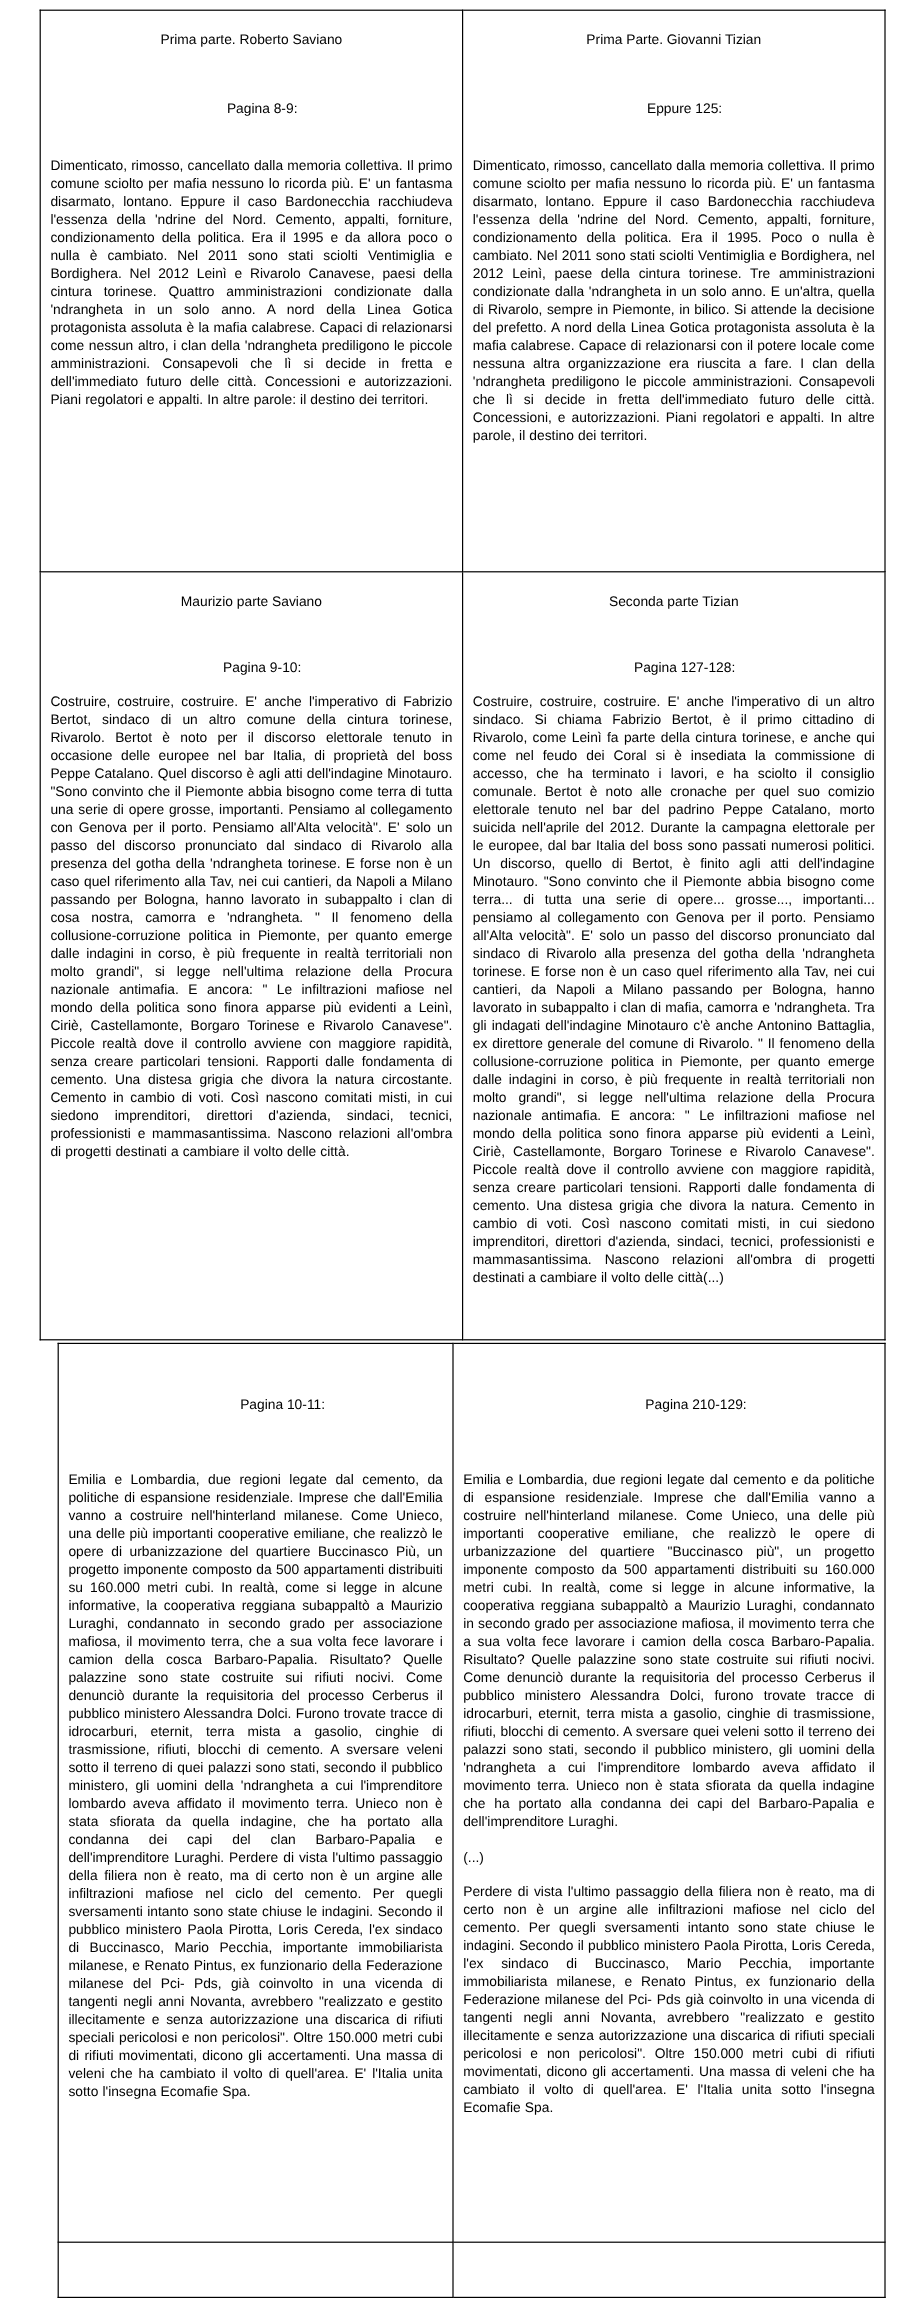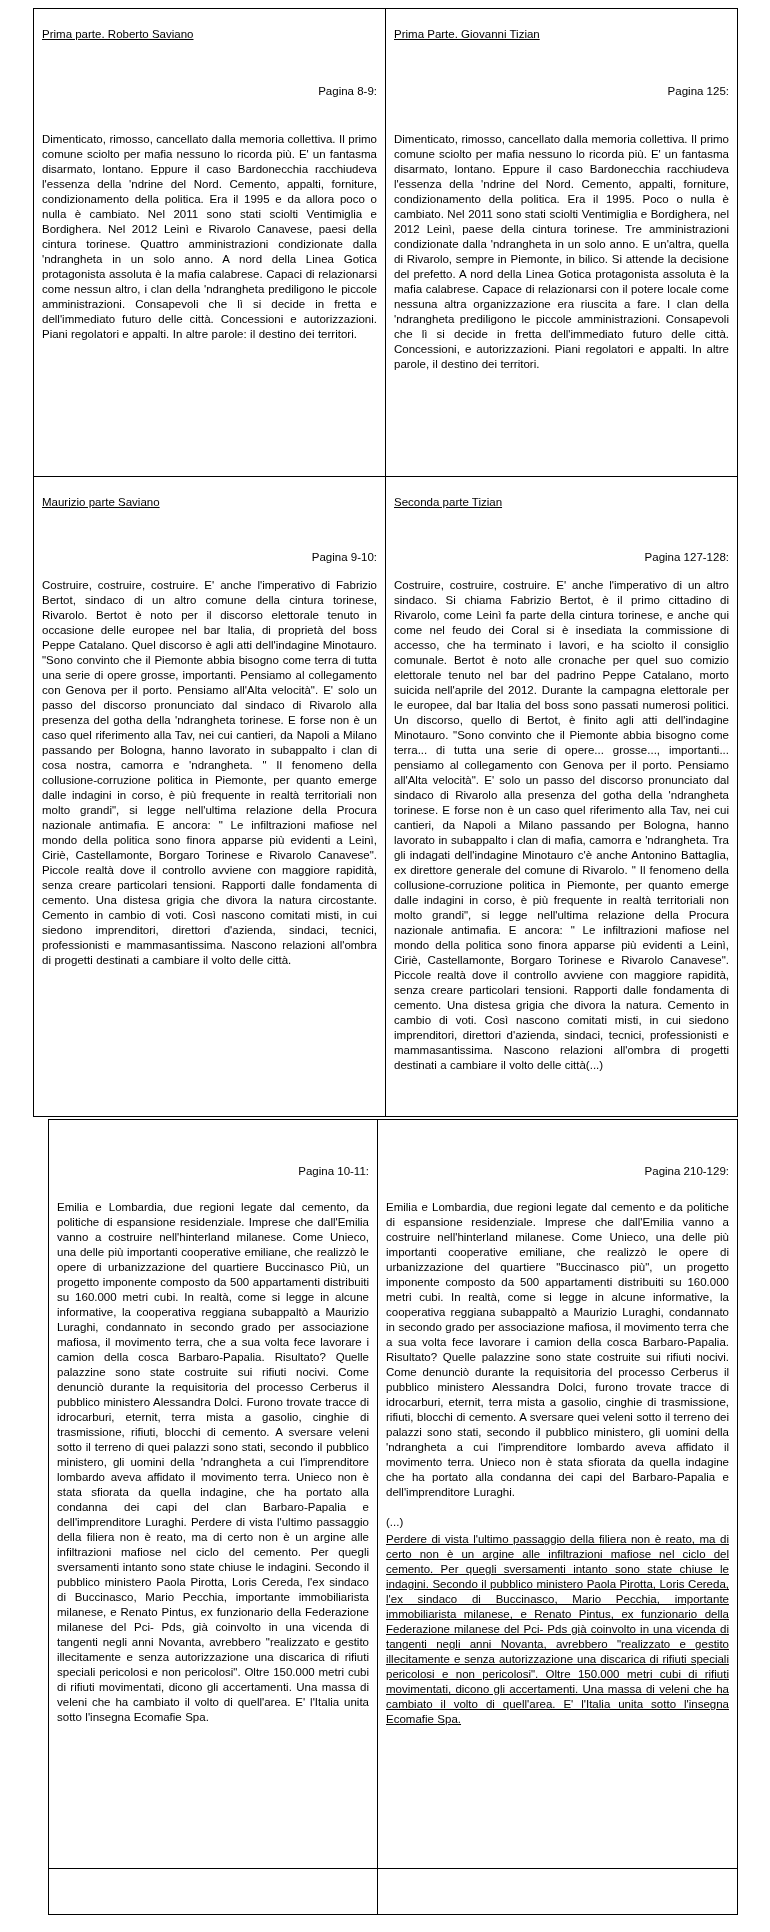--- a/index.html
+++ b/index.html
@@ -42,38 +42,37 @@
     top: 1119px;
     width: 689px;
   }
   table.t2 col.c1 { width: 329px; }
   table.t2 col.c2 { width: 360px; }
   table.t2 tr.r1 td { height: 736px; }
   table.t2 tr.r2 td { height: 33px; }
 
   .cell-title {
     margin: 12px 0 0 0;
-    text-align: left;
+    text-align: center;
     white-space: nowrap;
     overflow: hidden;
-    text-decoration: underline;
   }
   .page-label {
-    text-align: right;
+    text-align: center;
     white-space: nowrap;
     overflow: hidden;
     margin-left: 18px;
   }
   .t1 .r1 .page-label { margin-top: 42px; }
   .t1 .r1 .body-text  { margin-top: 33px; }
   .t1 .r2 .page-label { margin-top: 40px; }
   .t1 .r2 .body-text  { margin-top: 13px; }
   .t2 .r1 .page-label { margin-top: 38px; padding-left: 27px; }
-  .t2 .r1 .body-text  { margin-top: 21px; }
-  .t2 .r1 .body-text.cont { margin-top: 2px; text-decoration: underline; }
+  .t2 .r1 .body-text  { margin-top: 48px; }
+  .t2 .r1 .body-text.cont { margin-top: 13px; }
   .t2 .r1 .ellipsis-line { margin-top: 15px; text-align: left; }
 
   .body-text {
     text-align: justify;
     word-spacing: 0.02em;
   }
 </style>
 </head>
 <body>
 
@@ -86,21 +85,21 @@
       </colgroup>
     <tbody>
       <tr class="r1">
         <td>
           <div class="cell-title">Prima parte. Roberto Saviano</div>
           <div class="page-label">Pagina 8-9:</div>
           <div class="body-text">Dimenticato, rimosso, cancellato dalla memoria collettiva. Il primo comune sciolto per mafia nessuno lo ricorda più. E' un fantasma disarmato, lontano. Eppure il caso Bardonecchia racchiudeva l'essenza della 'ndrine del Nord. Cemento, appalti, forniture, condizionamento della politica. Era il 1995 e da allora poco o nulla è cambiato. Nel 2011 sono stati sciolti Ventimiglia e Bordighera. Nel 2012 Leinì e Rivarolo Canavese, paesi della cintura torinese. Quattro amministrazioni condizionate dalla 'ndrangheta in un solo anno. A nord della Linea Gotica protagonista assoluta è la mafia calabrese. Capaci di relazionarsi come nessun altro, i clan della 'ndrangheta prediligono le piccole amministrazioni. Consapevoli che lì si decide in fretta e dell'immediato futuro delle città. Concessioni e autorizzazioni. Piani regolatori e appalti. In altre parole: il destino dei territori.</div>
         </td>
         <td>
           <div class="cell-title">Prima Parte. Giovanni Tizian</div>
-          <div class="page-label">Pagina 125:</div>
+          <div class="page-label">Eppure 125:</div>
           <div class="body-text">Dimenticato, rimosso, cancellato dalla memoria collettiva. Il primo comune sciolto per mafia nessuno lo ricorda più. E' un fantasma disarmato, lontano. Eppure il caso Bardonecchia racchiudeva l'essenza della 'ndrine del Nord. Cemento, appalti, forniture, condizionamento della politica. Era il 1995. Poco o nulla è cambiato. Nel 2011 sono stati sciolti Ventimiglia e Bordighera, nel 2012 Leinì, paese della cintura torinese. Tre amministrazioni condizionate dalla 'ndrangheta in un solo anno. E un'altra, quella di Rivarolo, sempre in Piemonte, in bilico. Si attende la decisione del prefetto. A nord della Linea Gotica protagonista assoluta è la mafia calabrese. Capace di relazionarsi con il potere locale come nessuna altra organizzazione era riuscita a fare. I clan della 'ndrangheta prediligono le piccole amministrazioni. Consapevoli che lì si decide in fretta dell'immediato futuro delle città. Concessioni, e autorizzazioni. Piani regolatori e appalti. In altre parole, il destino dei territori.</div>
         </td>
       </tr>
       <tr class="r2">
         <td>
           <div class="cell-title">Maurizio parte Saviano</div>
           <div class="page-label">Pagina 9-10:</div>
           <div class="body-text">Costruire, costruire, costruire. E' anche l'imperativo di Fabrizio Bertot, sindaco di un altro comune della cintura torinese, Rivarolo. Bertot è noto per il discorso elettorale tenuto in occasione delle europee nel bar Italia, di proprietà del boss Peppe Catalano. Quel discorso è agli atti dell'indagine Minotauro. "Sono convinto che il Piemonte abbia bisogno come terra di tutta una serie di opere grosse, importanti. Pensiamo al collegamento con Genova per il porto. Pensiamo all'Alta velocità". E' solo un passo del discorso pronunciato dal sindaco di Rivarolo alla presenza del gotha della 'ndrangheta torinese. E forse non è un caso quel riferimento alla Tav, nei cui cantieri, da Napoli a Milano passando per Bologna, hanno lavorato in subappalto i clan di cosa nostra, camorra e 'ndrangheta. " Il fenomeno della collusione-corruzione politica in Piemonte, per quanto emerge dalle indagini in corso, è più frequente in realtà territoriali non molto grandi", si legge nell'ultima relazione della Procura nazionale antimafia. E ancora: " Le infiltrazioni mafiose nel mondo della politica sono finora apparse più evidenti a Leinì, Ciriè, Castellamonte, Borgaro Torinese e Rivarolo Canavese". Piccole realtà dove il controllo avviene con maggiore rapidità, senza creare particolari tensioni. Rapporti dalle fondamenta di cemento. Una distesa grigia che divora la natura circostante. Cemento in cambio di voti. Così nascono comitati misti, in cui siedono imprenditori, direttori d'azienda, sindaci, tecnici, professionisti e mammasantissima. Nascono relazioni all'ombra di progetti destinati a cambiare il volto delle città.</div>
         </td>
         <td>

